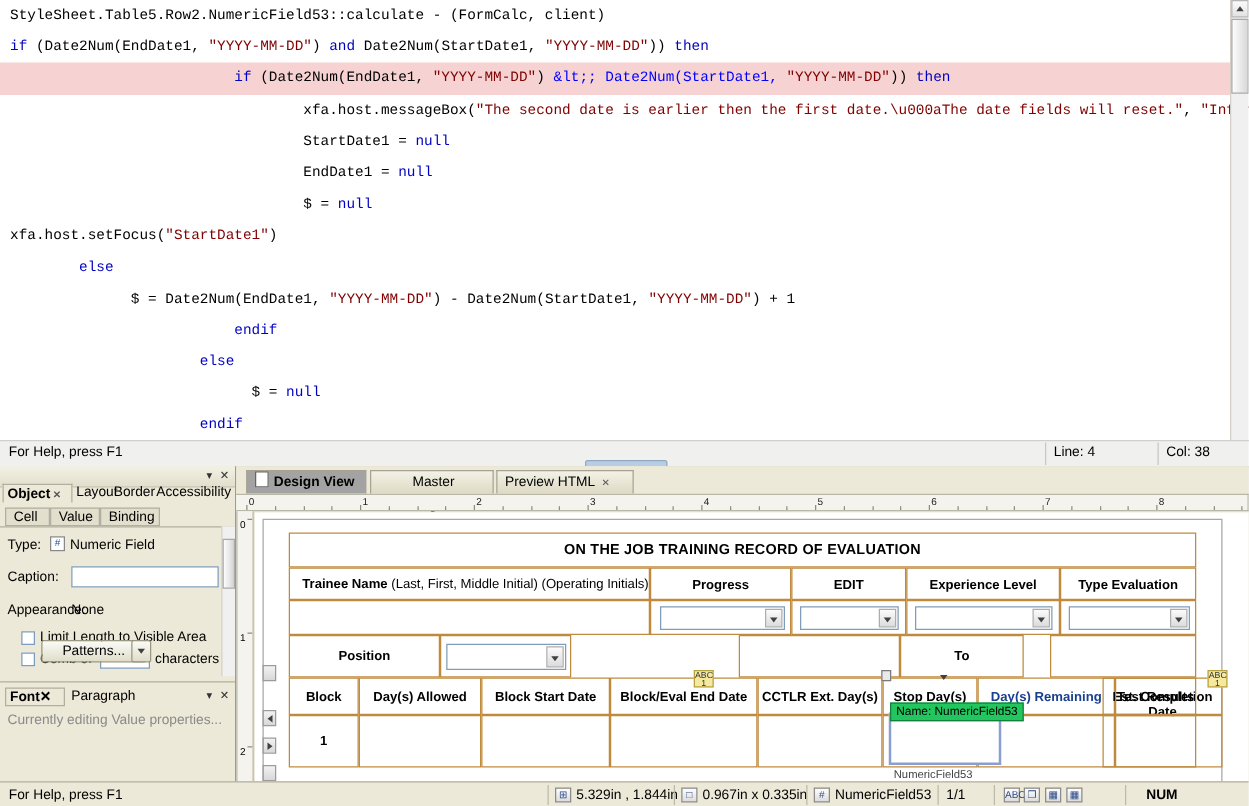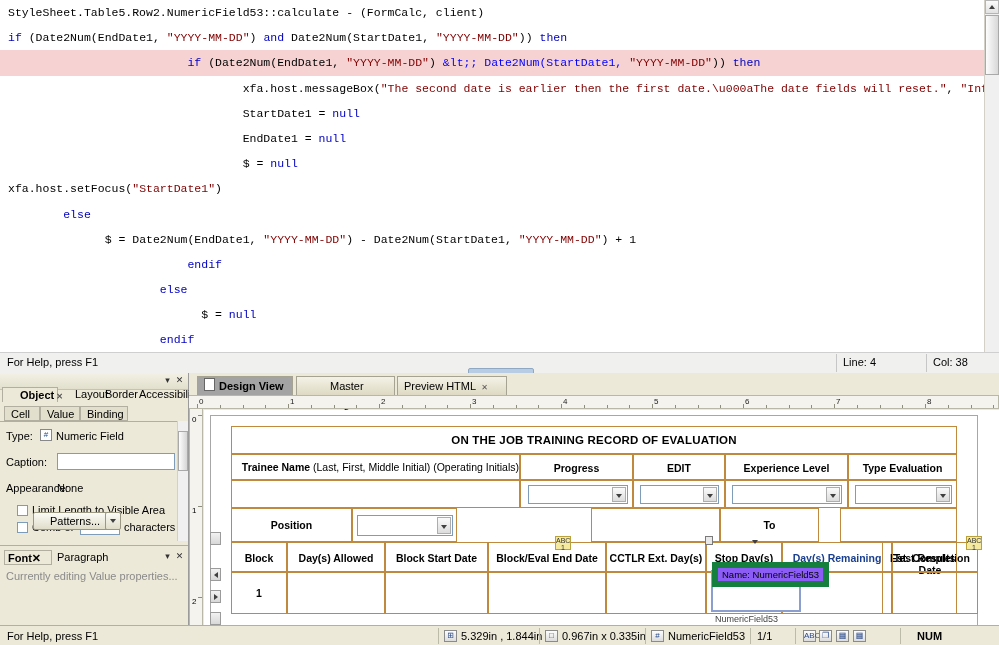--- a/index.html
+++ b/index.html
@@ -163,21 +163,21 @@
     position: absolute;
     left: 0; top: 14px;
     width: 188px; height: 16px;
     font-size: 11px;
   }
   .tabrow .tab {
     position: absolute;
     top: 0;
     height: 15px;
     line-height: 15px;
-    padding: 0 17px;
+    padding: 0 3px;
     color: #000;
   }
   .tabrow .tab.active {
     background: #ece9d8;
     font-weight: bold;
     border: 1px solid #b2afa0;
     border-bottom: none;
     box-sizing: border-box;
   }
   .tabrow .tab .x {
@@ -398,22 +398,22 @@
     box-sizing: border-box;
   }
   .selected-field {
     position: absolute;
     border: 2px solid #8a9fd0;
     background: #fff;
     box-sizing: border-box;
   }
   .tooltip {
     position: absolute;
-    background: #8b5cf6;
-    border: 6px solid #15803d;
+    background: #22c55e;
+    border: 1px solid #15803d;
     font-size: 9.5px;
     padding: 1px 4px;
     white-space: nowrap;
     color: #000;
   }
   .abc-badge {
     position: absolute;
     width: 16px; height: 14px;
     background: #f5e9a0;
     border: 1px solid #b9a23c;

